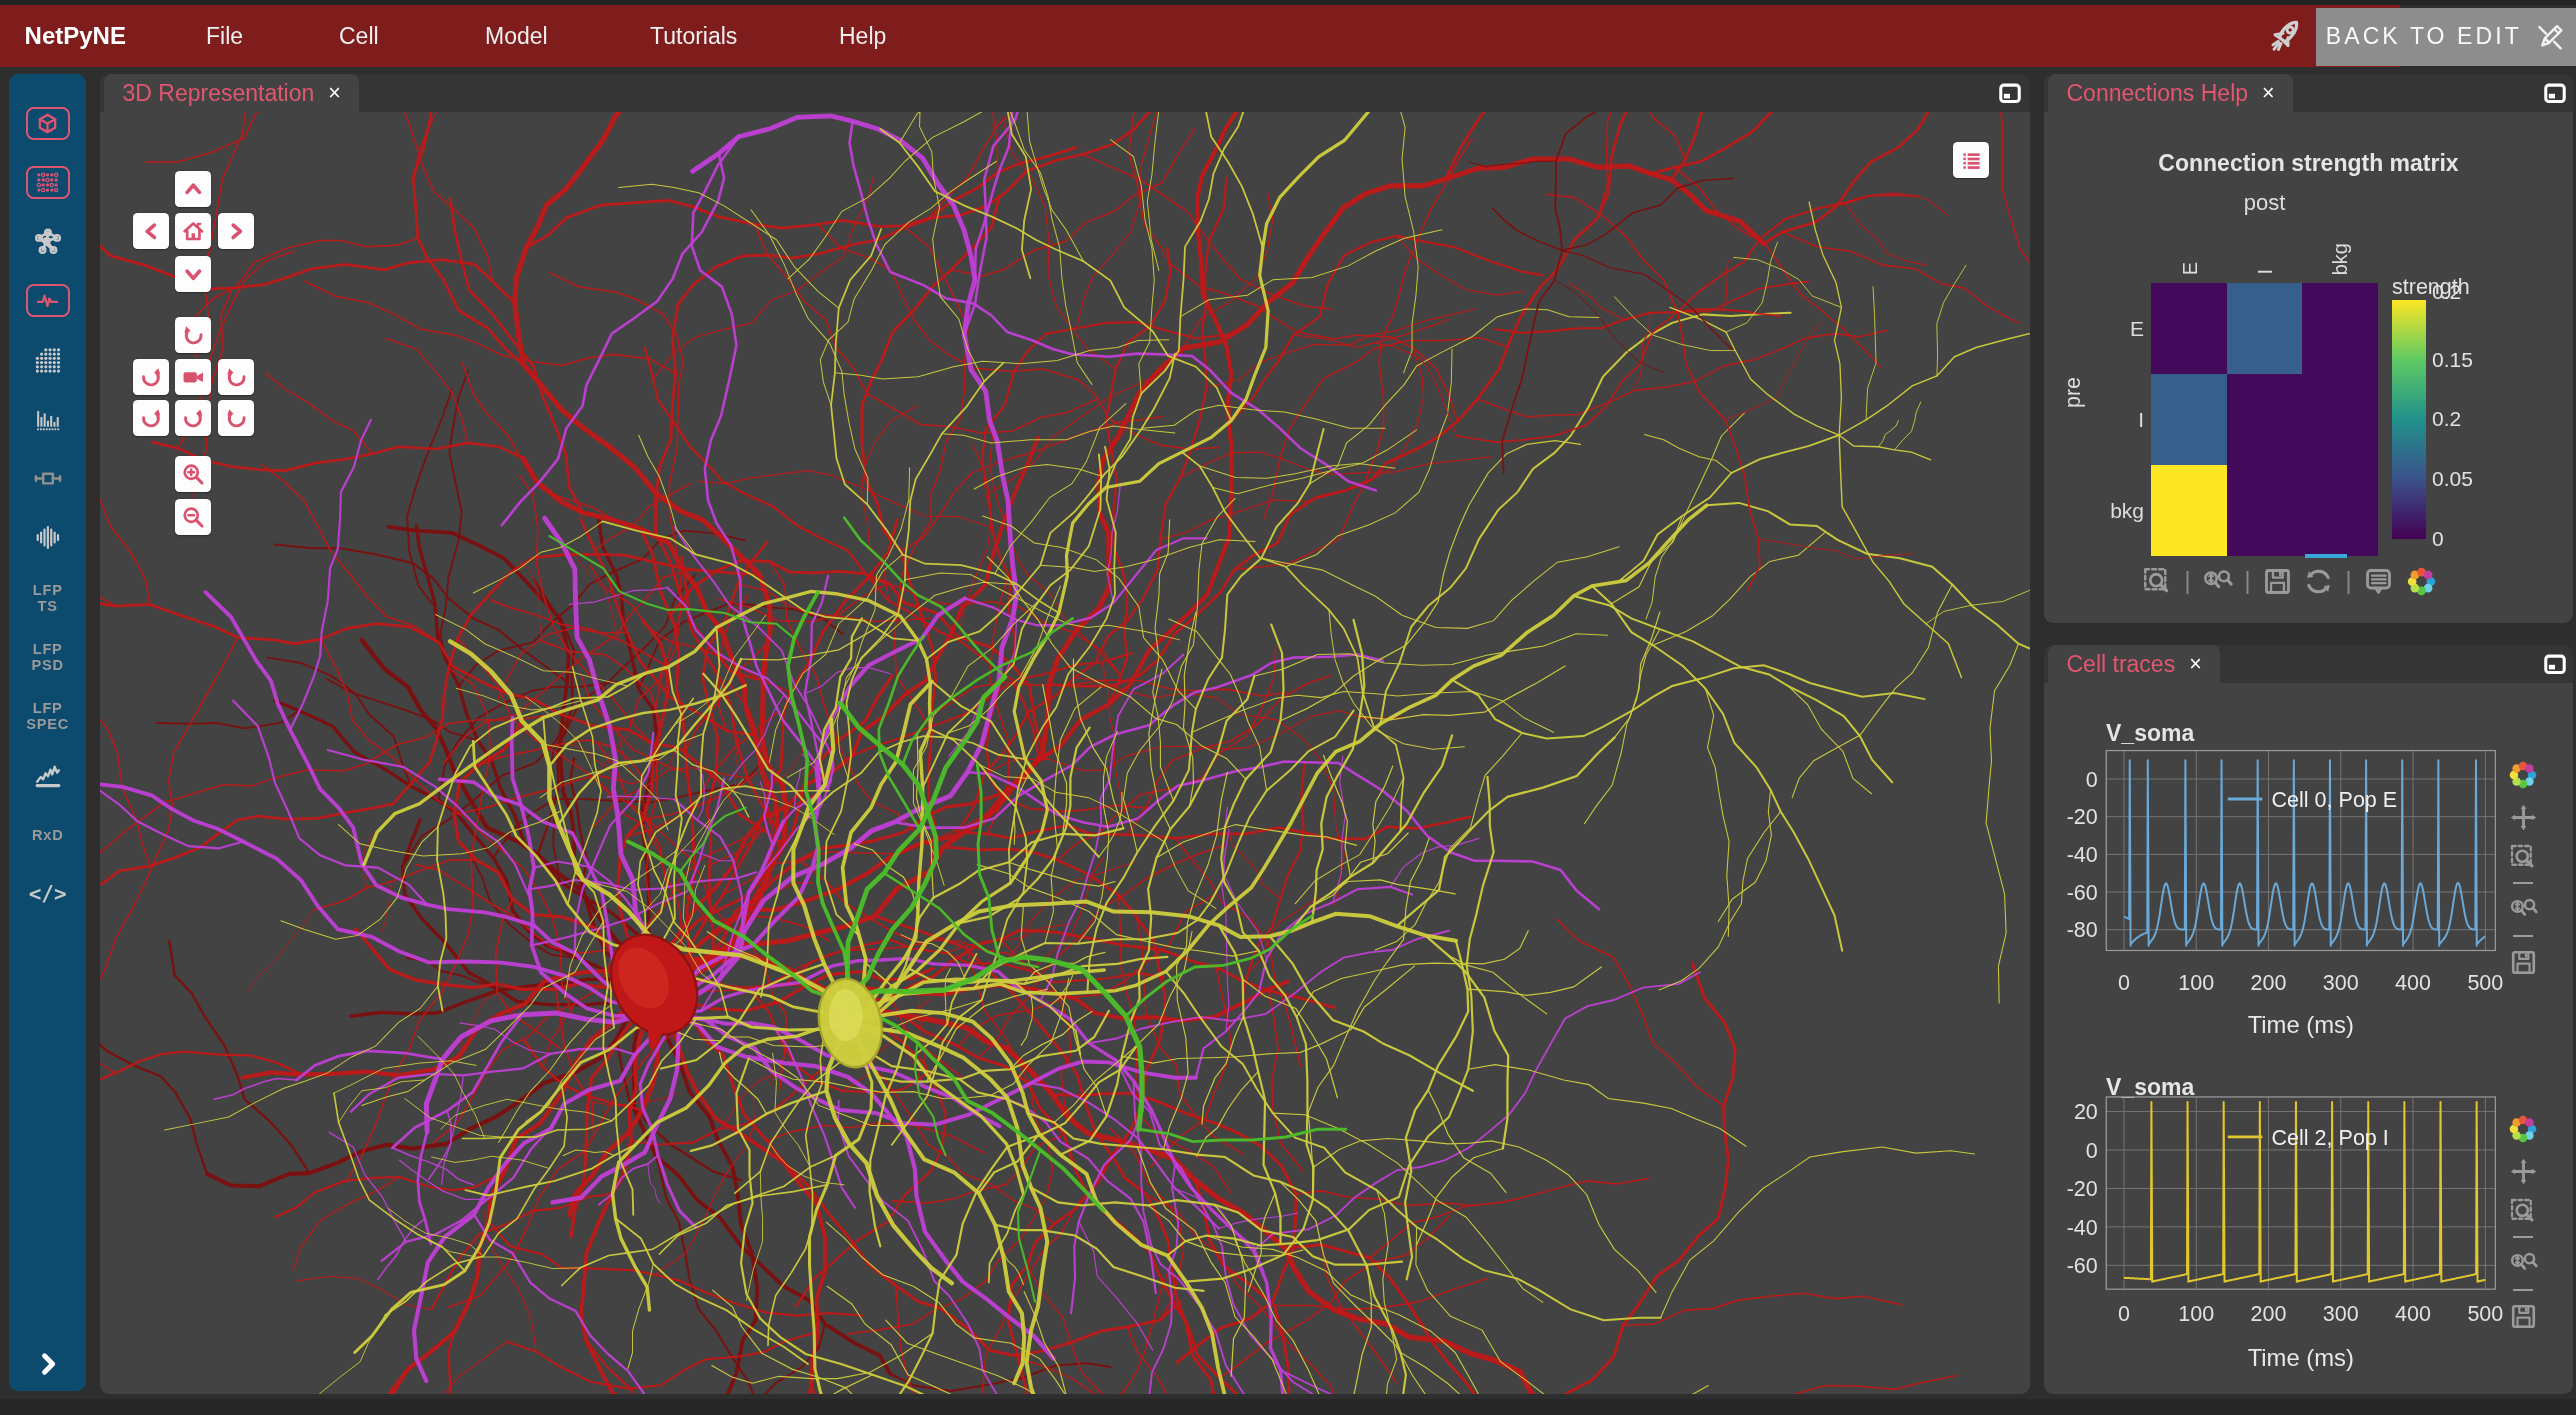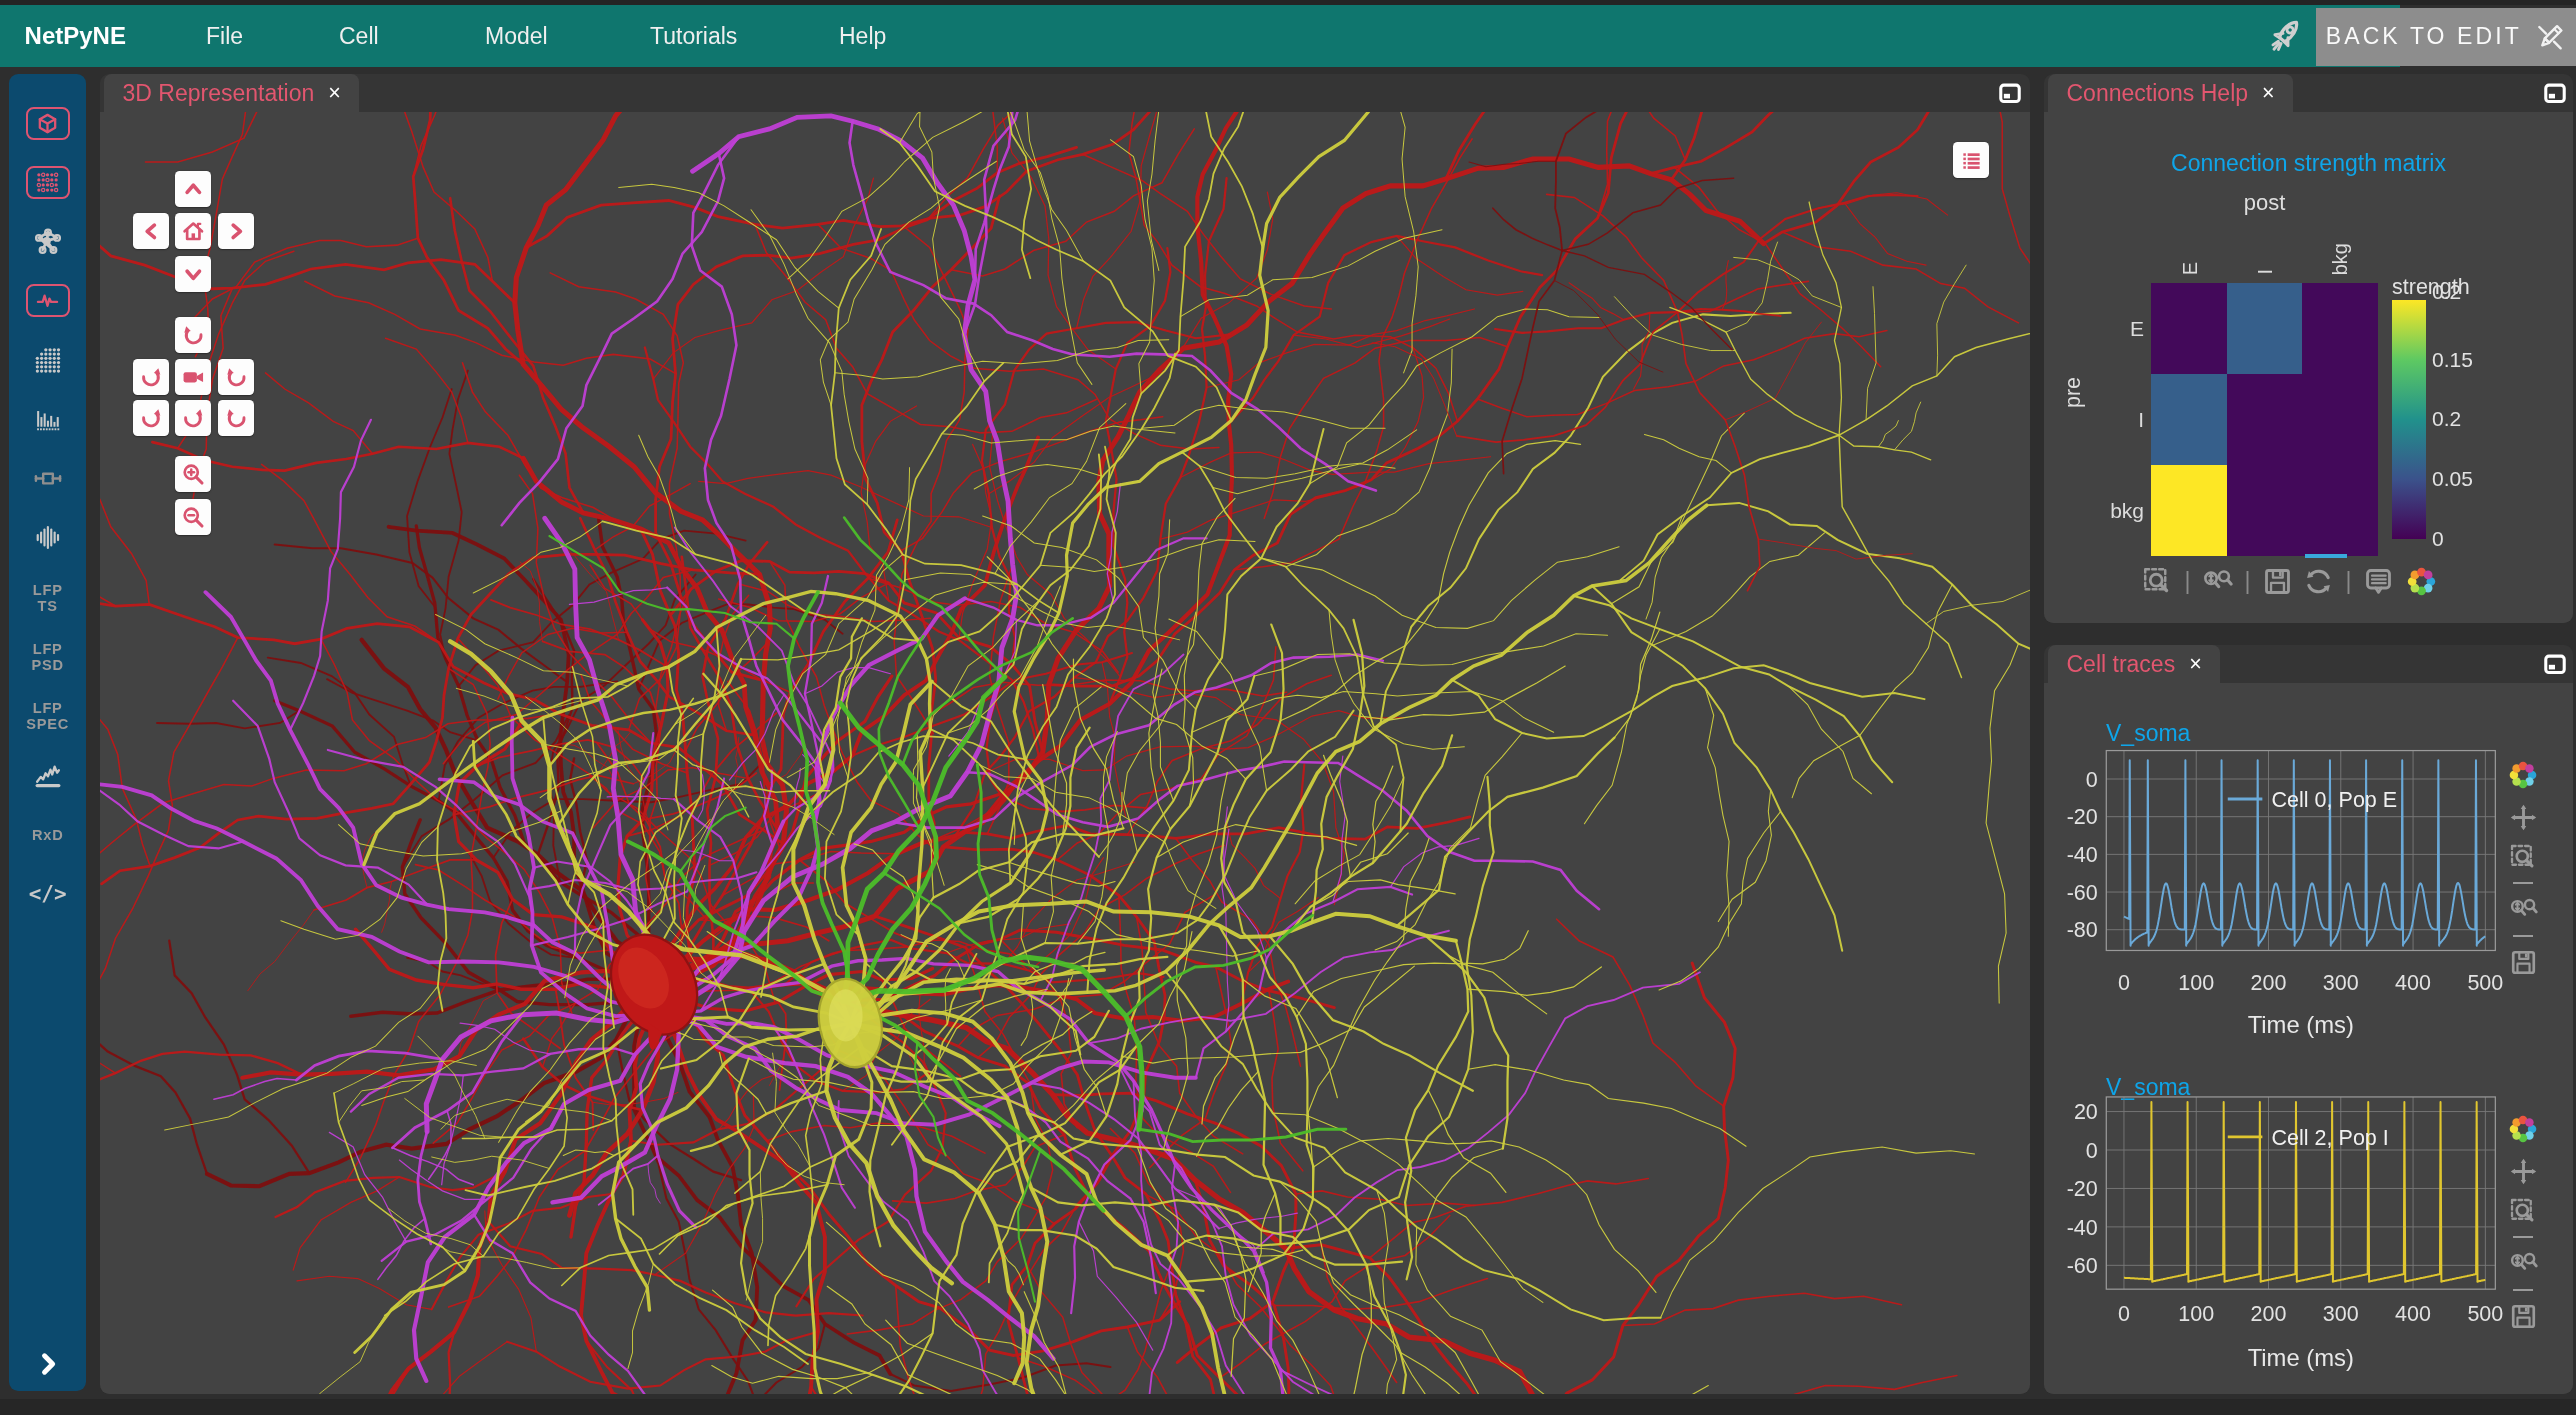--- a/index.html
+++ b/index.html
@@ -1,21 +1,21 @@
 <!DOCTYPE html>
 <html style="font-size:12.3px"><head>
 <meta charset="utf-8">
 <style>
   html,body{margin:0;padding:0;width:2576px;height:1416px;overflow:hidden;
     background:#2e2e2e;font-family:"Liberation Sans",sans-serif;
     -webkit-font-smoothing:antialiased;}
   .abs{position:absolute;}
   
   #topstrip{left:0;top:0;width:2576px;height:4.6px;background:#242424;}
-  #menubar{left:0;top:4.6px;width:2400px;height:62px;background:#0f766e;}
+  #menubar{left:0;top:4.6px;width:2400px;height:62px;background:#7f1d1d;}
   #brand{left:24.6px;top:0;height:62px;line-height:62px;color:#fff;font-weight:bold;font-size:24px;}
   .menu-item{top:0;height:62px;line-height:62px;color:#efefef;font-size:23px;cursor:pointer;}
   #rocket-btn{left:2264px;top:9.2px;width:43px;height:43px;color:#cfcfcf;}
   #back-btn{left:2316px;top:3.1px;width:260px;height:58px;background:#8d8d8d;color:#fafafa;
     display:flex;align-items:center;justify-content:center;gap:12.3px;
     font-size:23px;letter-spacing:3.1px;cursor:pointer;}
   #back-btn .pencil{width:32px;height:32px;color:#f2f2f2;}
   
   #sidebar{left:9.2px;top:74px;width:77px;height:1317px;background:#0c4a6e;border-radius:9.2px;}
   .side-item{left:0;width:77px;height:43px;display:flex;align-items:center;justify-content:center;cursor:pointer;}
@@ -38,21 +38,21 @@
   #viewer .panel-body{height:1282px;overflow:hidden;}
   .navbtn{position:absolute;width:36px;height:36px;background:#fdfdfd;border-radius:4.6px;
     color:#d9536f;display:flex;align-items:center;justify-content:center;cursor:pointer;
     box-shadow:0 0.8px 1.5px rgba(0,0,0,.35);}
   .navbtn svg{width:24.6px;height:24.6px;}
   #viewer-menu-btn{left:1853px;top:68px;}
   #viewer-menu-btn svg{width:23px;height:23px;}
   
   #conn{left:2044px;top:74px;width:529px;height:549px;}
   #conn .panel-body{height:511px;}
-  .plot-title{position:absolute;color:#0ea5e9;font-weight:normal;font-size:23px;}
+  .plot-title{position:absolute;color:#e5e5e5;font-weight:bold;font-size:23px;}
   .axis-label{position:absolute;color:#dedede;font-size:22px;}
   .collabel{position:absolute;writing-mode:vertical-rl;transform:rotate(180deg);font-size:20px;color:#dcdcdc;}
   .rowlabel{position:absolute;width:55px;text-align:right;font-size:21px;color:#dcdcdc;}
   #pre-label{transform:rotate(-90deg);font-size:21.5px;}
   #heatmap{position:absolute;left:107px;top:171px;width:227px;height:272px;}
   #heatmap .cell{position:absolute;}
   #hm-select{position:absolute;left:261px;top:442px;width:42px;height:3.8px;background:#39a9dc;}
   #colorbar{position:absolute;left:348px;top:188px;width:34px;height:239px;
     background:linear-gradient(to top,#440154 0%,#3b528b 25%,#21918c 50%,#5ec962 75%,#fde725 100%);}
   #cb-label{position:absolute;left:348px;top:163px;font-size:21.5px;color:#e2e2e2;}

